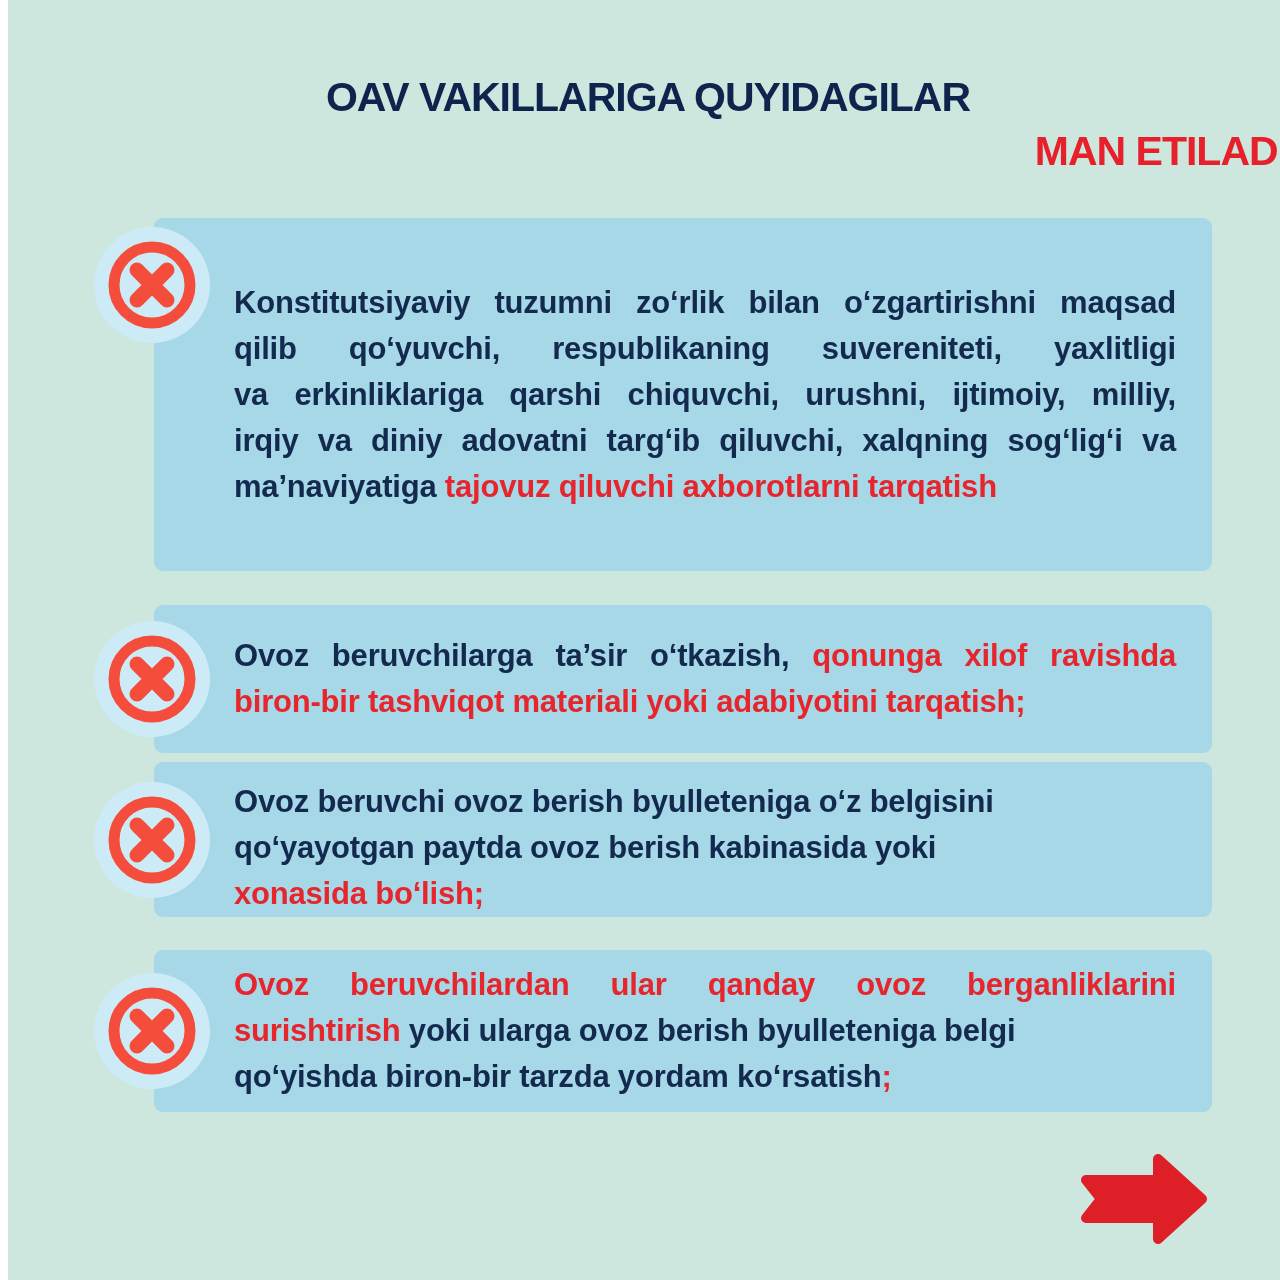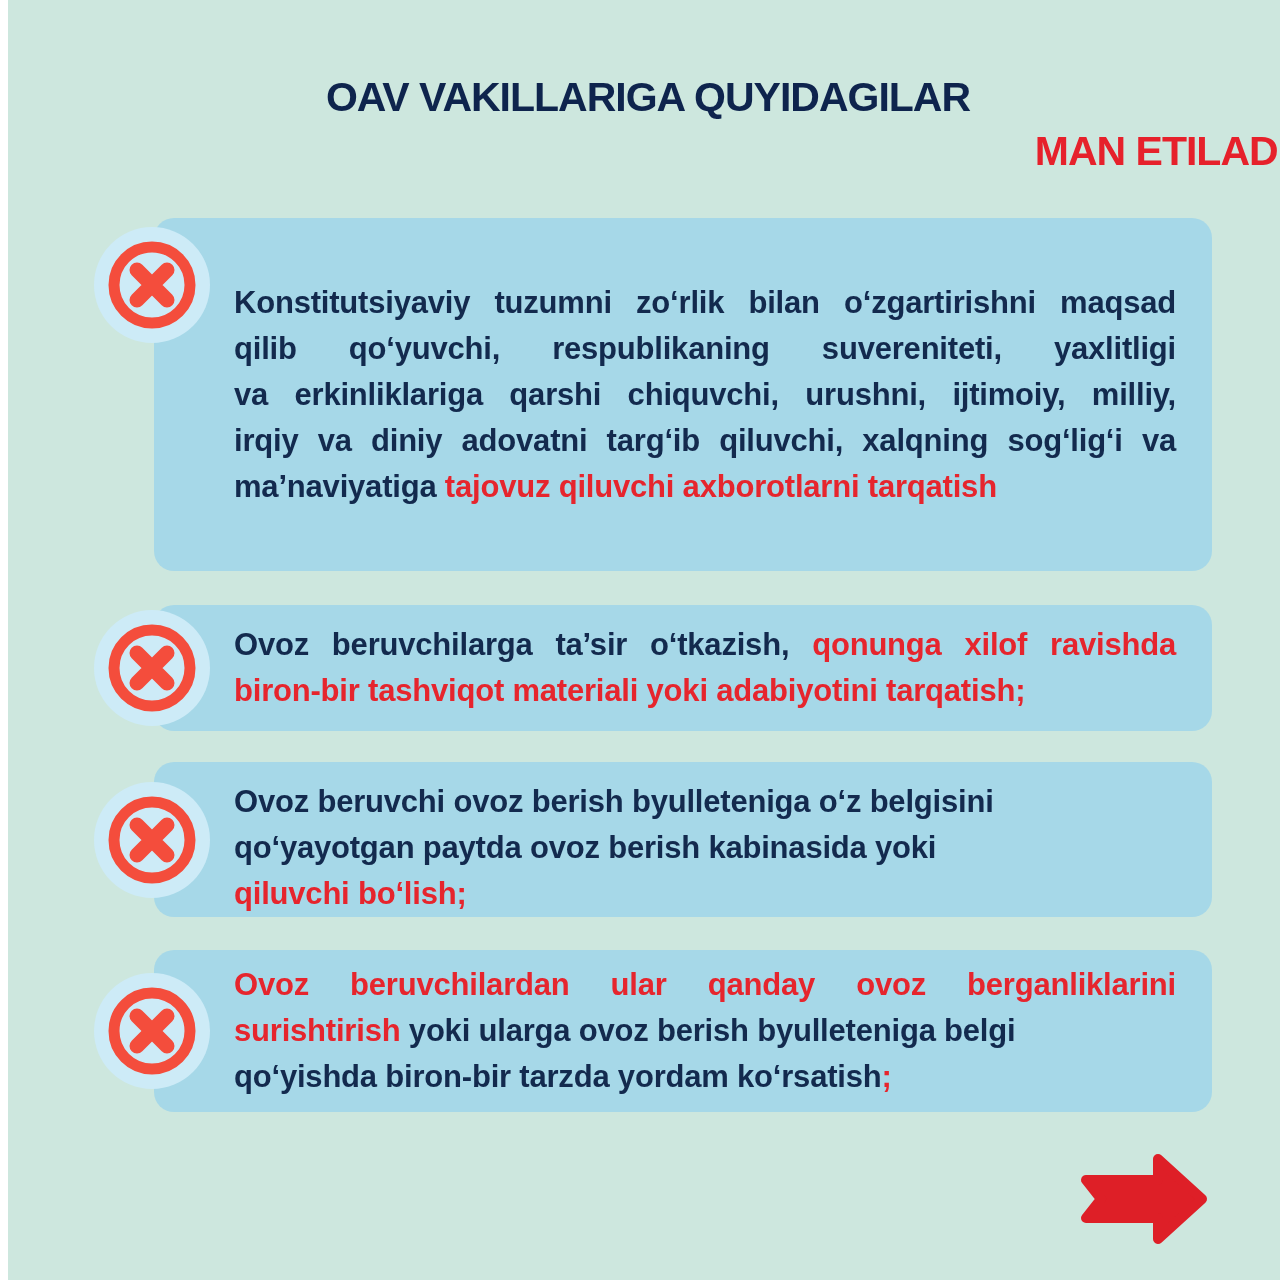--- a/index.html
+++ b/index.html
@@ -31,27 +31,27 @@
     line-height:54px;
     letter-spacing:-1px;
   }
   .title .t1{color:var(--titlenavy);}
   .title .t2{color:var(--titlered);text-align:right;}
   .card{
     position:absolute;
     left:146px;
     width:1058px;
     background:var(--card);
-    border-radius:20px;
+    border-radius:9px;
     display:flex;
     flex-direction:column;
     justify-content:center;
   }
   .card-1{top:218px;height:353px;}
-  .card-2{top:605px;height:126px;}
+  .card-2{top:605px;height:148px;}
   .card-3{top:762px;height:155px;justify-content:flex-end;}
   .card-4{top:950px;height:162px;}
   .icon{
     position:absolute;
     left:-60px;
     width:116px;height:116px;
     top:50%;
     margin-top:-58px;
   }
   .card-1 .icon{top:9px;margin-top:0;}
@@ -126,21 +126,21 @@
         <span class="icon">
           <svg width="116" height="116" viewBox="0 0 116 116">
             <circle cx="58" cy="58" r="58" fill="var(--circle)"></circle>
             <circle cx="58" cy="58" r="38" fill="none" stroke="var(--iconred)" stroke-width="11"></circle>
             <path d="M43 43 L73 73 M73 43 L43 73" fill="none" stroke="var(--iconred)" stroke-width="15" stroke-linecap="round"></path>
           </svg>
         </span>
         <div class="body">
           <div class="line"><span class="seg-navy">Ovoz beruvchi ovoz berish byulleteniga o‘z belgisini</span></div>
           <div class="line"><span class="seg-navy">qo‘yayotgan paytda ovoz berish kabinasida yoki</span></div>
-          <div class="line"><span class="seg-red">qiluvchi bo‘lish;</span></div>
+          <div class="line"><span class="seg-red">xonasida bo‘lish;</span></div>
         </div>
       </section>
       <section class="card card-4">
         <span class="icon">
           <svg width="116" height="116" viewBox="0 0 116 116">
             <circle cx="58" cy="58" r="58" fill="var(--circle)"></circle>
             <circle cx="58" cy="58" r="38" fill="none" stroke="var(--iconred)" stroke-width="11"></circle>
             <path d="M43 43 L73 73 M73 43 L43 73" fill="none" stroke="var(--iconred)" stroke-width="15" stroke-linecap="round"></path>
           </svg>
         </span>

